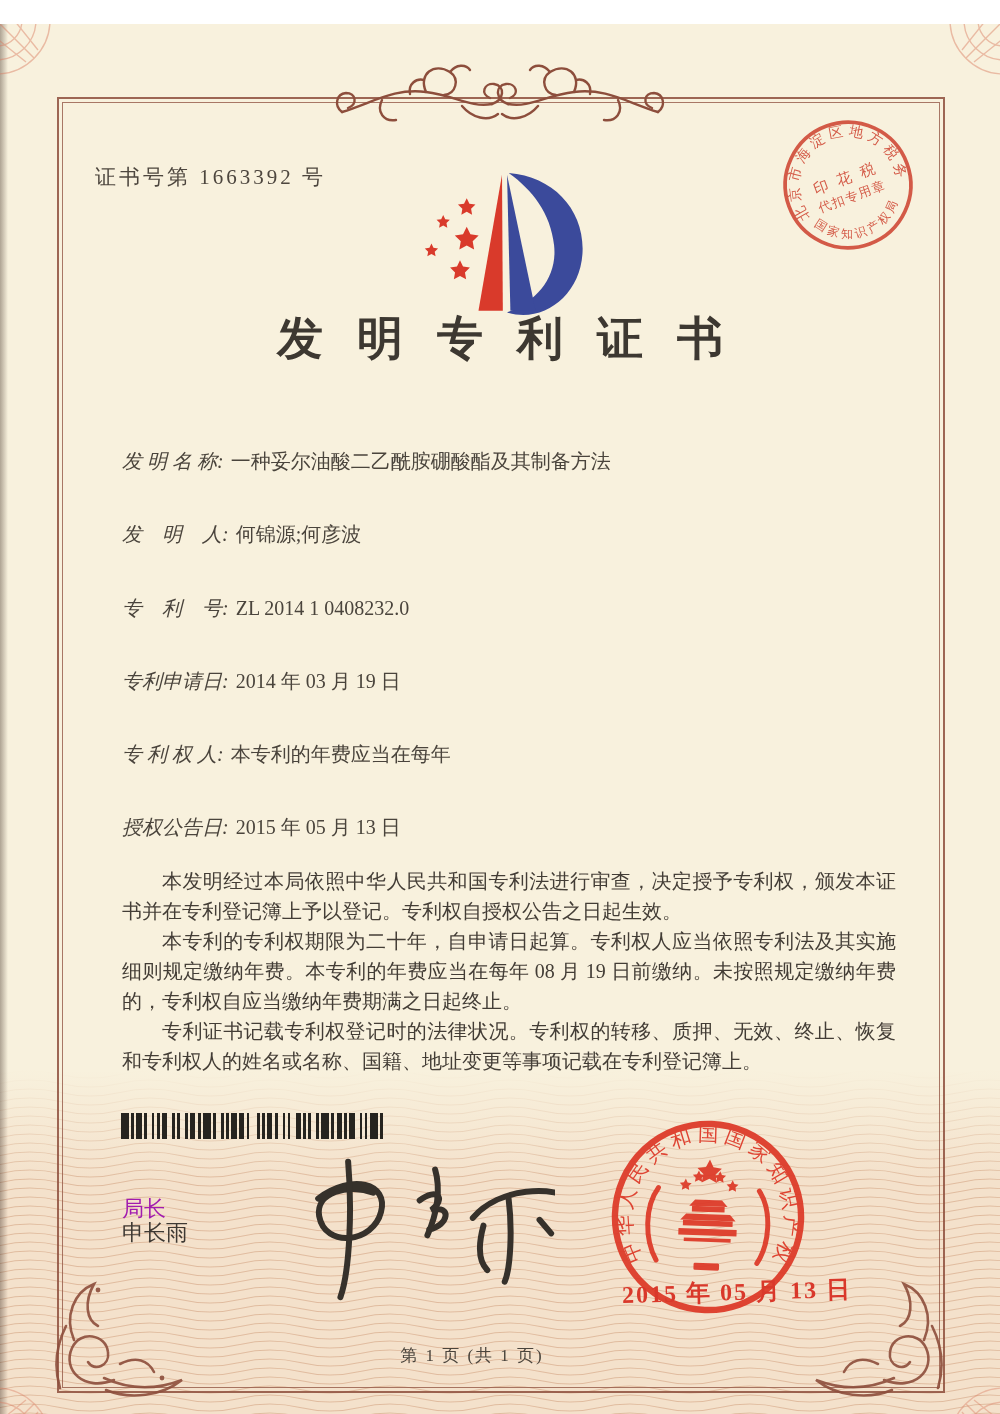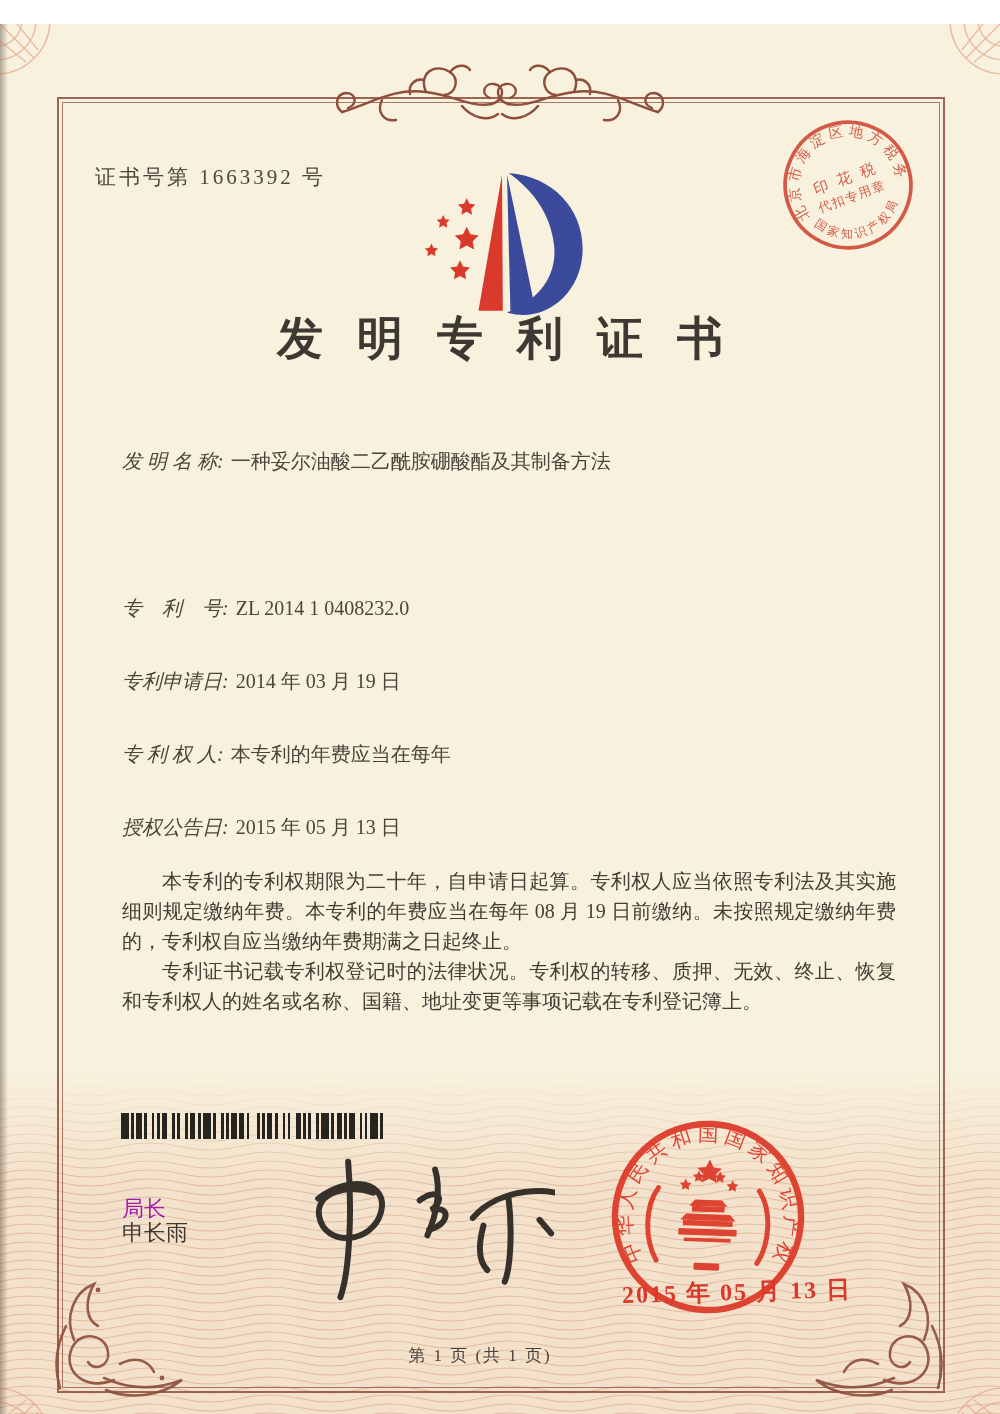--- a/index.html
+++ b/index.html
@@ -44,21 +44,21 @@
   
   #signer-title{left:122px;top:1170px;font-size:22px;color:#a21caf;z-index:5;font-family:"Liberation Sans","DejaVu Sans",sans-serif;}
   #signer-name{left:122px;top:1194px;font-size:22px;color:#3e3933;z-index:5;font-family:"Liberation Sans","DejaVu Sans",sans-serif;}
   #signature{left:265px;top:1130px;z-index:5;}
   
   #office-seal{left:605px;top:1090px;z-index:6;opacity:.92;transform:rotate(2deg);}
   #seal-date{left:622px;top:1252px;font-size:24px;font-weight:600;color:#d9382b;
     letter-spacing:2px;z-index:7;transform:rotate(-1.5deg);white-space:nowrap;}
   
   #page-footer{left:0;top:1320px;width:944px;text-align:center;font-size:17px;
-    letter-spacing:2px;color:#4a443c;z-index:5;padding-left:8px;}
+    letter-spacing:2px;color:#4a443c;z-index:5;}
   
   #watermark{left:752px;top:1378px;display:flex;align-items:center;z-index:8;}
   #watermark-text{font-size:27px;letter-spacing:2px;color:rgba(255,255,255,.92);
     font-family:"Liberation Sans","DejaVu Sans",sans-serif;margin-left:8px;}
 </style>
 </head>
 <body>
 
 <div id="page">
 
@@ -187,38 +187,43 @@
       <text x="95" y="117" text-anchor="middle" font-size="17" letter-spacing="2" stroke="none">代扣专用章</text>
     </g>
   </svg>
 
   <div id="certificate-title" class="abs">发明专利证书</div>
 
   <div class="abs field-row" style="top:424px">
     <span class="field-label">发 明 名 称:</span>
     <span class="field-value">一种妥尔油酸二乙酰胺硼酸酯及其制备方法</span>
   </div>
+  <div class="abs field-row" style="top:497px">
+    <span class="field-label">发　明　人:</span>
+    <span class="field-value">何锦源;何彦波</span>
+  </div>
   <div class="abs field-row" style="top:571px">
     <span class="field-label">专　利　号:</span>
     <span class="field-value">ZL 2014 1 0408232.0</span>
   </div>
   <div class="abs field-row" style="top:644px">
     <span class="field-label">专利申请日:</span>
     <span class="field-value">2014 年 03 月 19 日</span>
   </div>
   <div class="abs field-row" style="top:717px">
     <span class="field-label">专 利 权 人:</span>
     <span class="field-value">本专利的年费应当在每年</span>
   </div>
   <div class="abs field-row" style="top:790px">
     <span class="field-label">授权公告日:</span>
     <span class="field-value">2015 年 05 月 13 日</span>
   </div>
 
   <div id="body-text" class="abs">
+    <p>本发明经过本局依照中华人民共和国专利法进行审查，决定授予专利权，颁发本证书并在专利登记簿上予以登记。专利权自授权公告之日起生效。</p>
     <p>本专利的专利权期限为二十年，自申请日起算。专利权人应当依照专利法及其实施细则规定缴纳年费。本专利的年费应当在每年 08 月 19 日前缴纳。未按照规定缴纳年费的，专利权自应当缴纳年费期满之日起终止。</p>
     <p>专利证书记载专利权登记时的法律状况。专利权的转移、质押、无效、终止、恢复和专利权人的姓名或名称、国籍、地址变更等事项记载在专利登记簿上。</p>
   </div>
 
   <div id="barcode" class="abs">
       <div style="width: 2.88462%; background: rgb(38, 36, 31);"></div>
       <div style="width: 0.961538%; background: transparent;"></div>
       <div style="width: 0.961538%; background: rgb(38, 36, 31);"></div>
       <div style="width: 0.961538%; background: transparent;"></div>
       <div style="width: 1.92308%; background: rgb(38, 36, 31);"></div>

